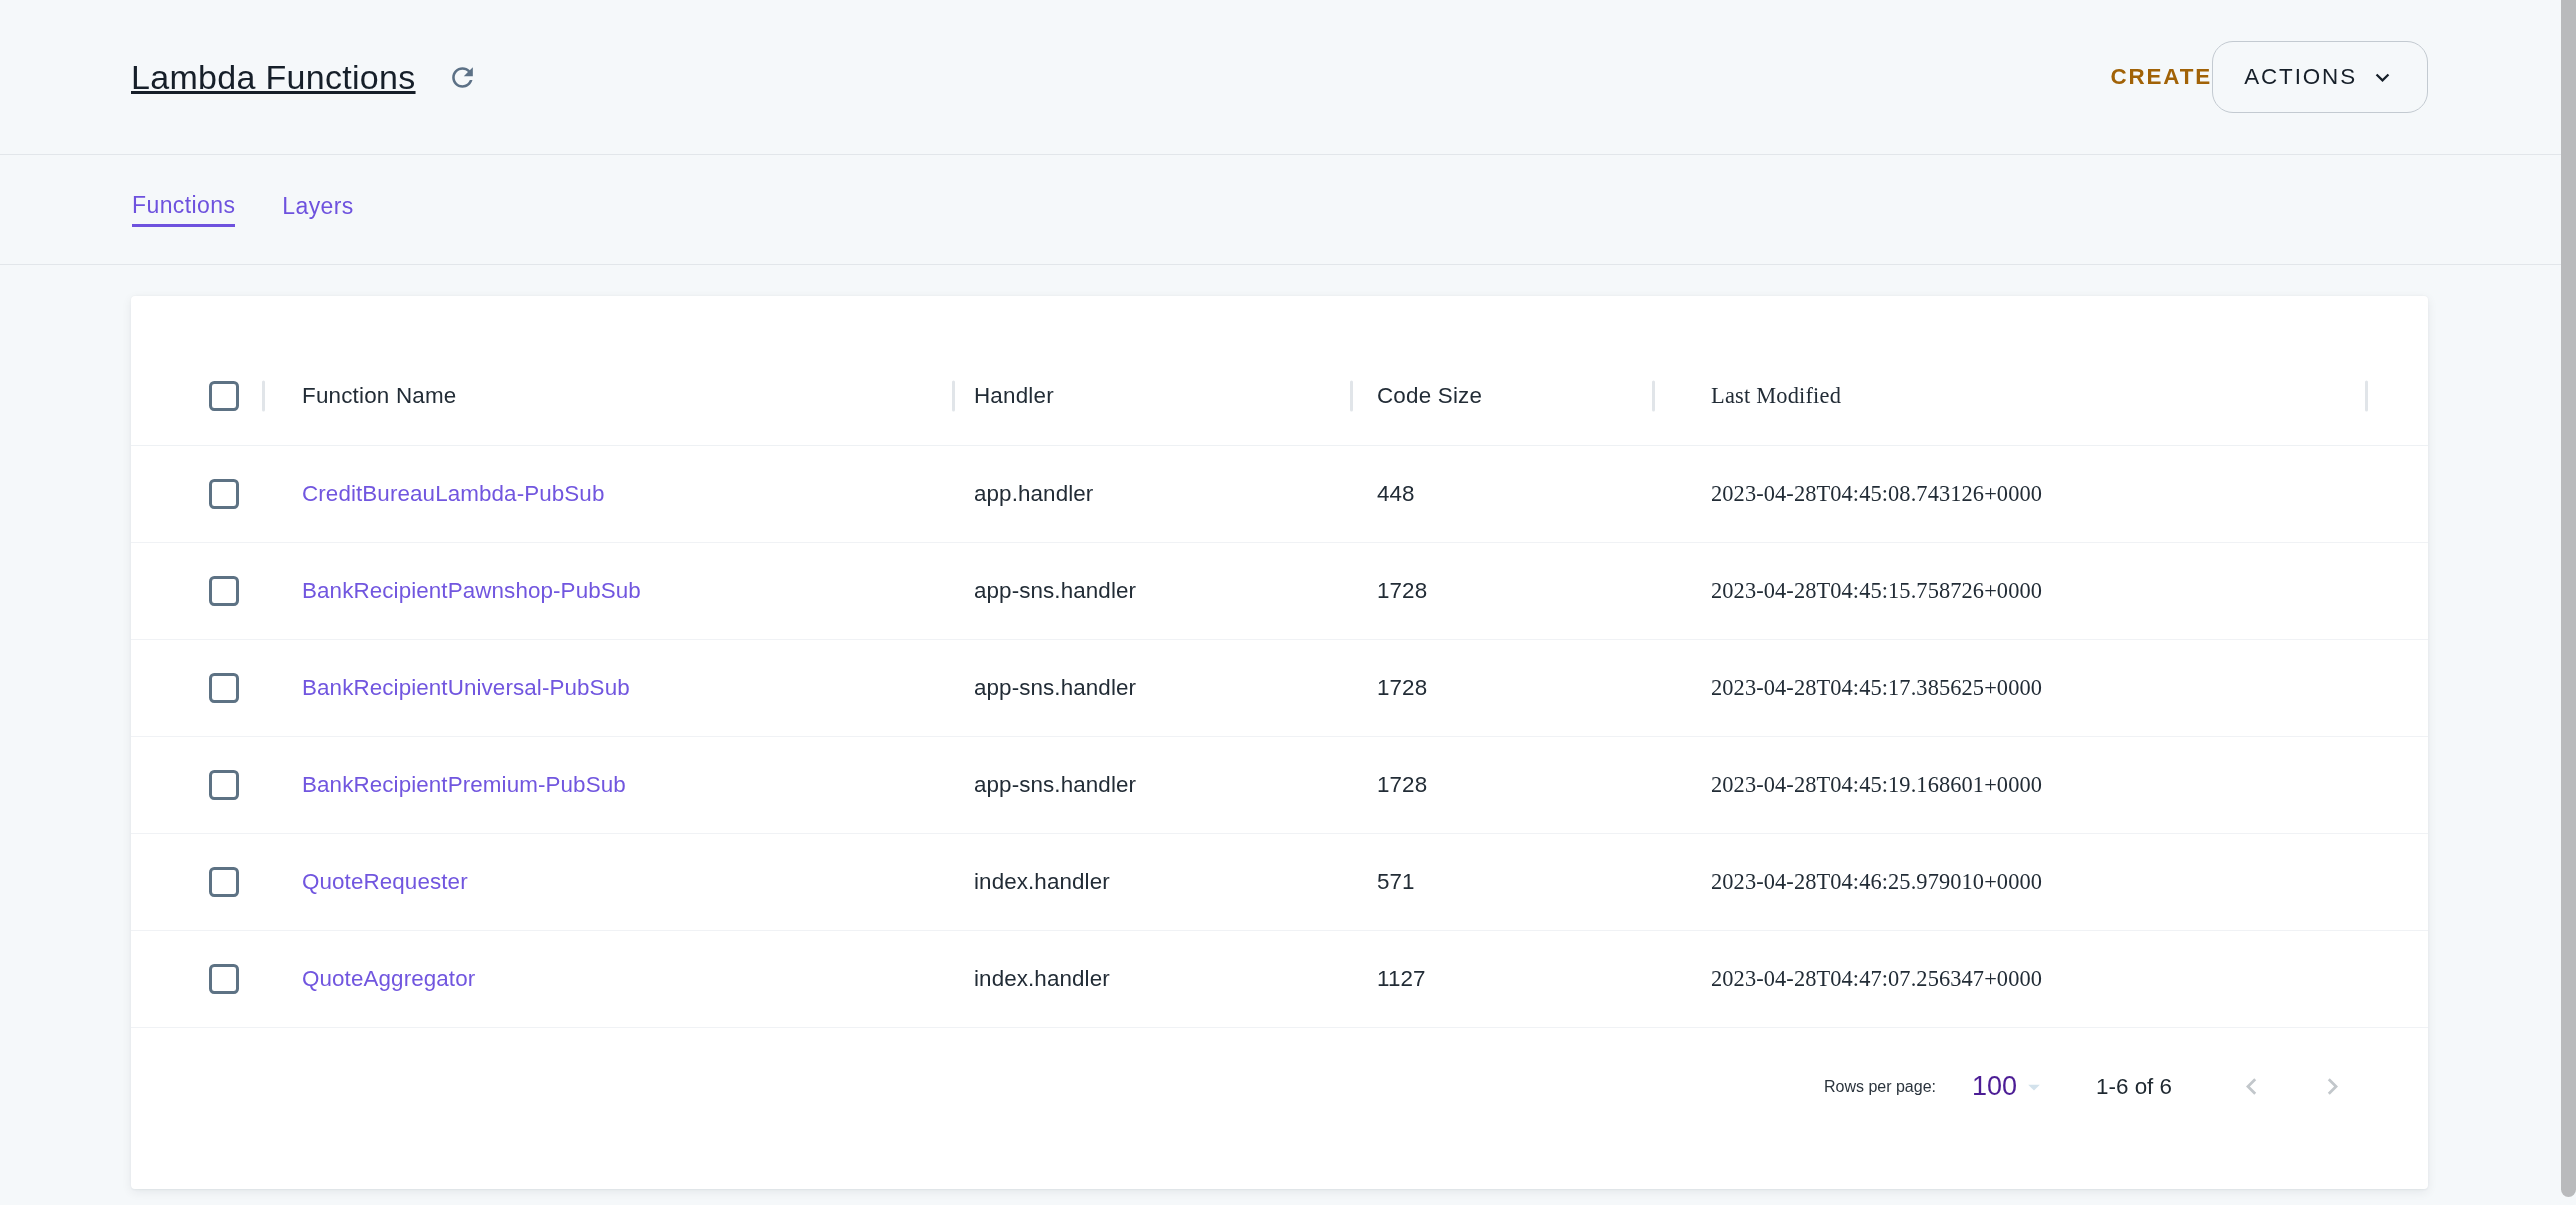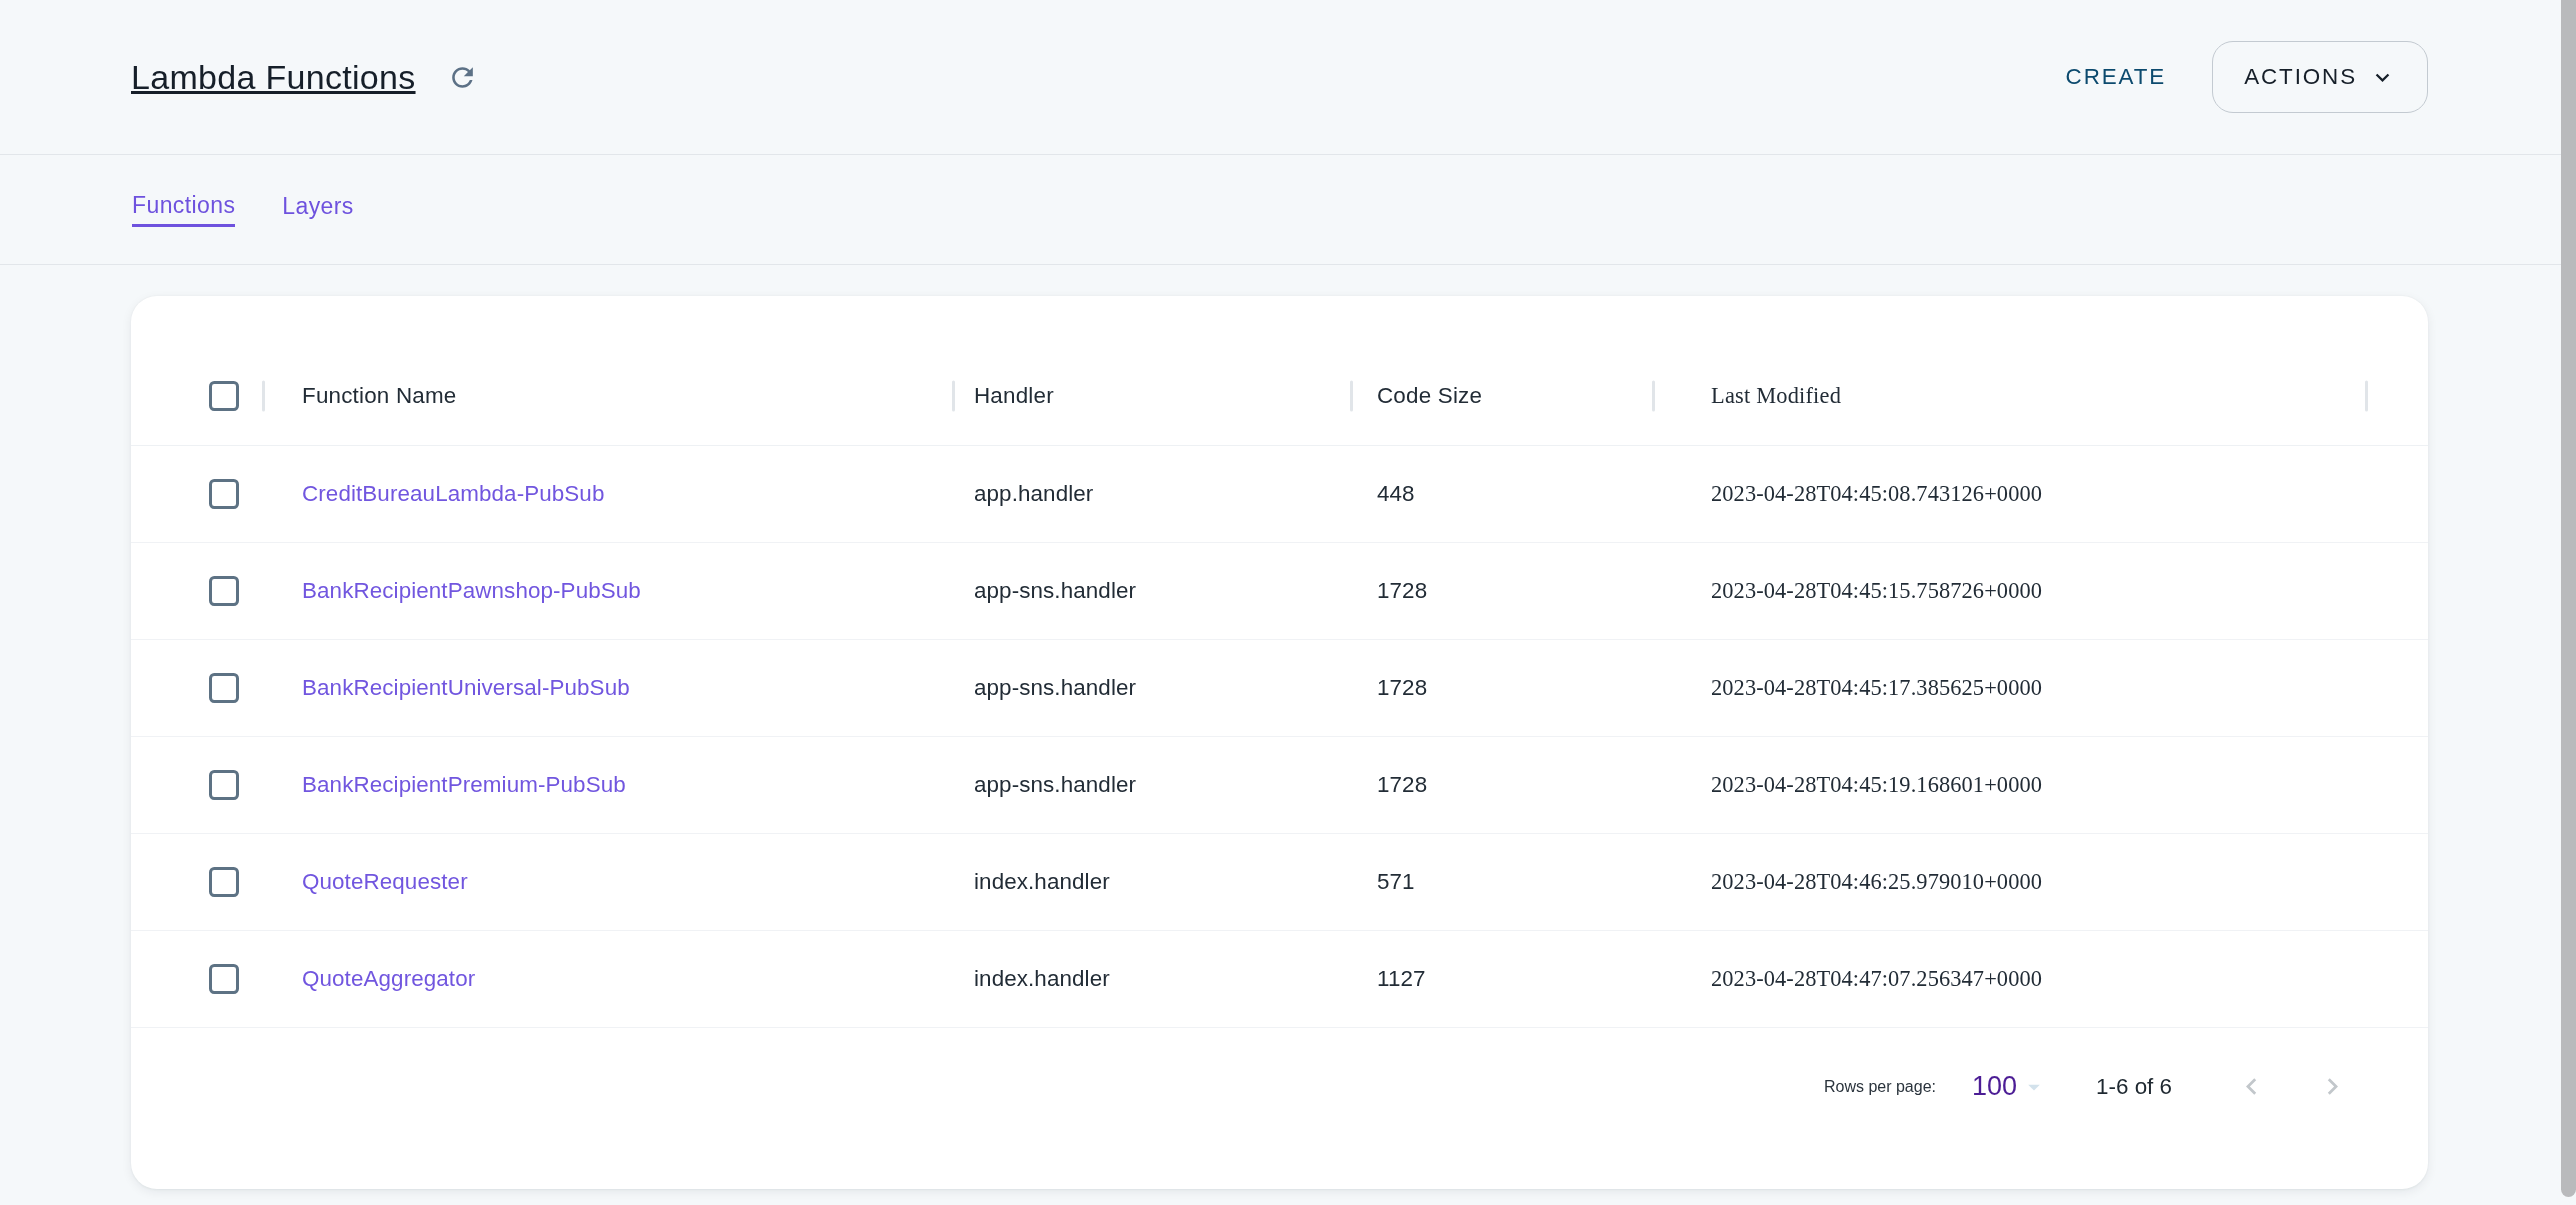--- a/index.html
+++ b/index.html
@@ -10,34 +10,34 @@
     color:#1b2530;
     position:relative;
   }
 
   
   .topbar { height:154px; display:flex; align-items:center; padding:0 148px 0 131px; }
   .page-title { font-size:34px; font-weight:500; letter-spacing:0.3px; color:#161f29;text-decoration:underline; }
   .refresh-btn { margin-left:27px; width:39px; height:39px; border:none; background:none; cursor:pointer; display:flex; align-items:center; justify-content:center; }
   .refresh-btn svg { width:31px; height:31px; fill:#5c7186; }
   .topbar-spacer { flex:1; }
-  .create-btn { border:none; background:none; font-family:inherit; font-size:22.4px; font-weight:400; letter-spacing:1.9px; color:#0c4a6e; margin-right:46px; cursor:pointer; }
+  .create-btn { border:none; background:none; font-family:inherit; font-size:22.4px; font-weight:700; letter-spacing:1.9px; color:#a16207; cursor:pointer; }
   .actions-btn { display:flex; align-items:center; gap:12px; height:72px; padding:0 31px; background:transparent; border:1.5px solid #c3cad1; border-radius:21px; font-family:inherit; font-size:22.4px; font-weight:500; letter-spacing:1.9px; color:#161f29; cursor:pointer; }
   .actions-btn svg { width:27px; height:27px; fill:#161f29; }
 
   
   .tabbar { height:111px; border-top:1.5px solid #e2e6ea; border-bottom:1.5px solid #e2e6ea; display:flex; align-items:center; padding-left:132px; gap:47px; }
   .tab { font-size:23px; font-weight:500; letter-spacing:0.4px; color:#6e52de; text-decoration:none; padding-bottom:5.2px; cursor:pointer; }
   .tab--active { border-bottom:3px solid #6e52de; }
 
   
   .content { position:relative; height:956px; }
   .card {
     position:absolute; left:131px; top:31px; width:2297px; height:893px;
-    background:#ffffff; border-radius:26px;
+    background:#ffffff; border-radius:4px;
     box-shadow:0 0.7px 2.2px rgba(18,32,44,.05), 0 3px 10.4px rgba(18,32,44,.07);
   }
 
   .thead { position:relative; height:150px; border-bottom:1.5px solid #eef1f4; }
   .trow  { position:relative; height:97px; border-bottom:1.5px solid #f0f2f5; }
   .thead > *, .trow > * { position:absolute; transform:translateY(-50%); }
   .thead > * { top:100px; }
   .trow  > * { top:48px; }
 
   .c-check   { left:78px; }

